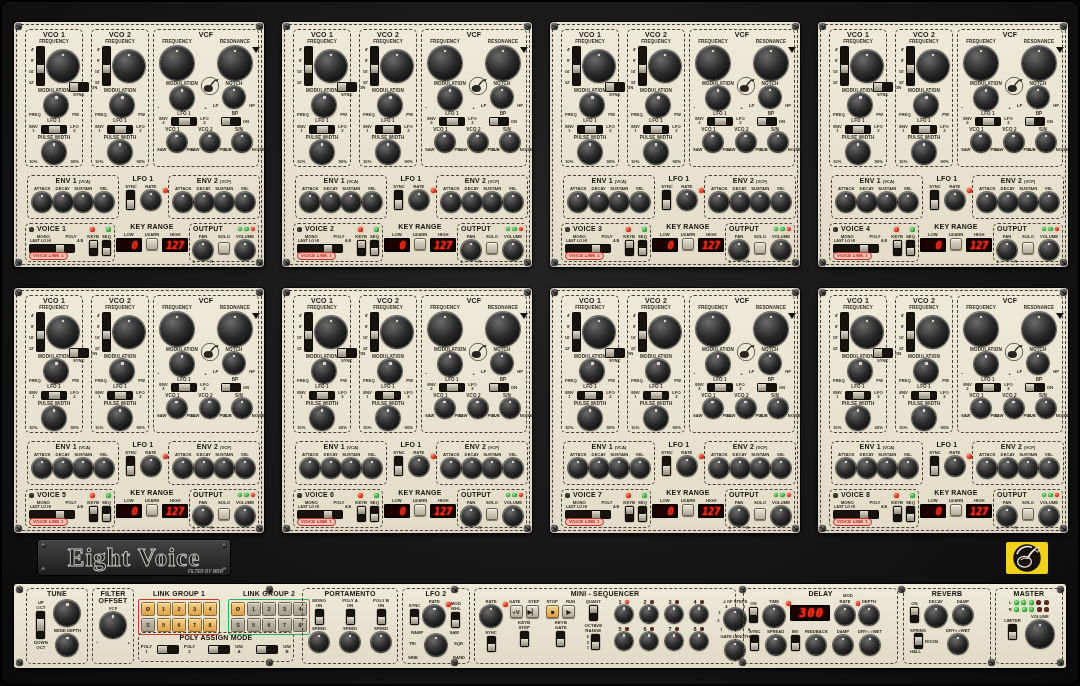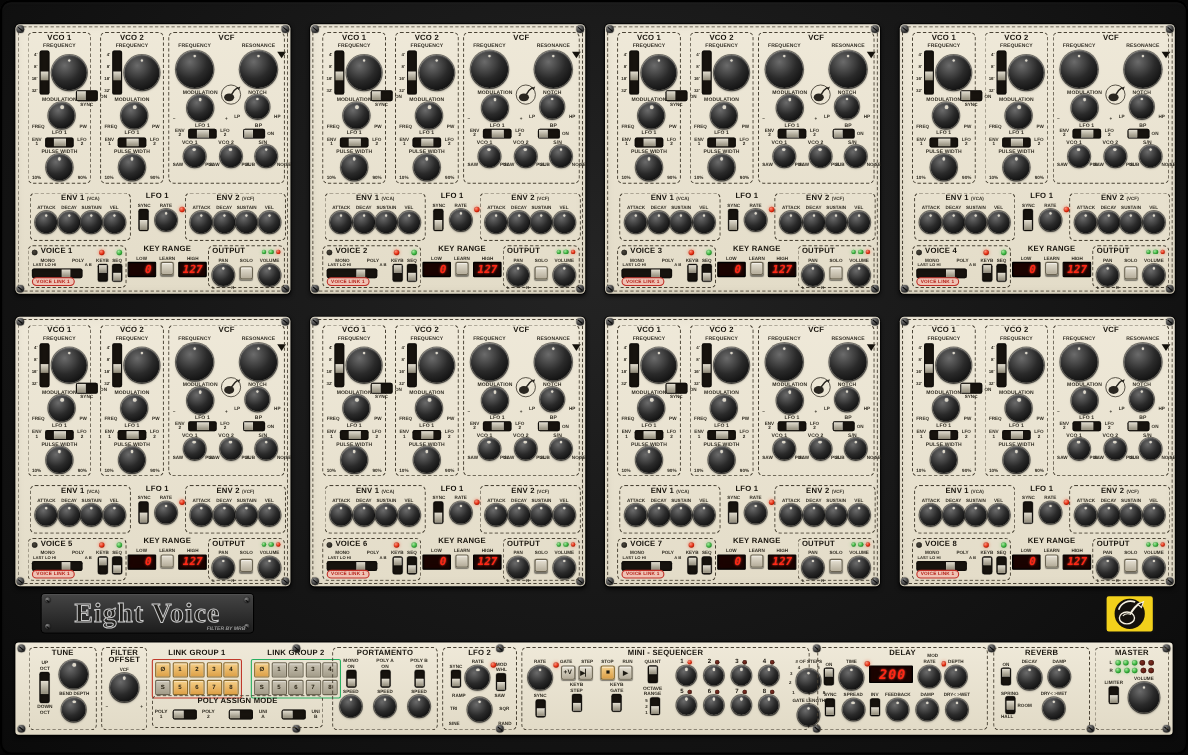--- a/index.html
+++ b/index.html
@@ -3053,21 +3053,21 @@
           <span class="rng">ON</span>
           <div class="vsw pt h16 mt1">
               <i></i>
             </div>
         </div>
         <div class="col" style="position:relative">
           <span class="rng">TIME</span>
           <div class="knob k22 mt1"></div>
           <div class="led led5 lred" style="position:absolute;right:-6px;top:2px"></div>
         </div>
-        <div class="seg segd" style="margin-top:6px">200</div>
+        <div class="seg segd" style="margin-top:6px">300</div>
         <div style="position:relative;display:flex;gap:4px">
           <span style="position:absolute;left:8px;top:-6px;font-size:4.2px;font-weight:bold;color:#2e2a20">MOD</span>
           <div class="col" style="position:relative">
             <span class="rng">RATE</span>
             <div class="knob k20 mt1"></div>
             <div class="led led4 lred" style="position:absolute;right:-5px;top:2px"></div>
           </div>
           <div class="col">
             <span class="rng">DEPTH</span>
             <div class="knob k20 mt1"></div>

